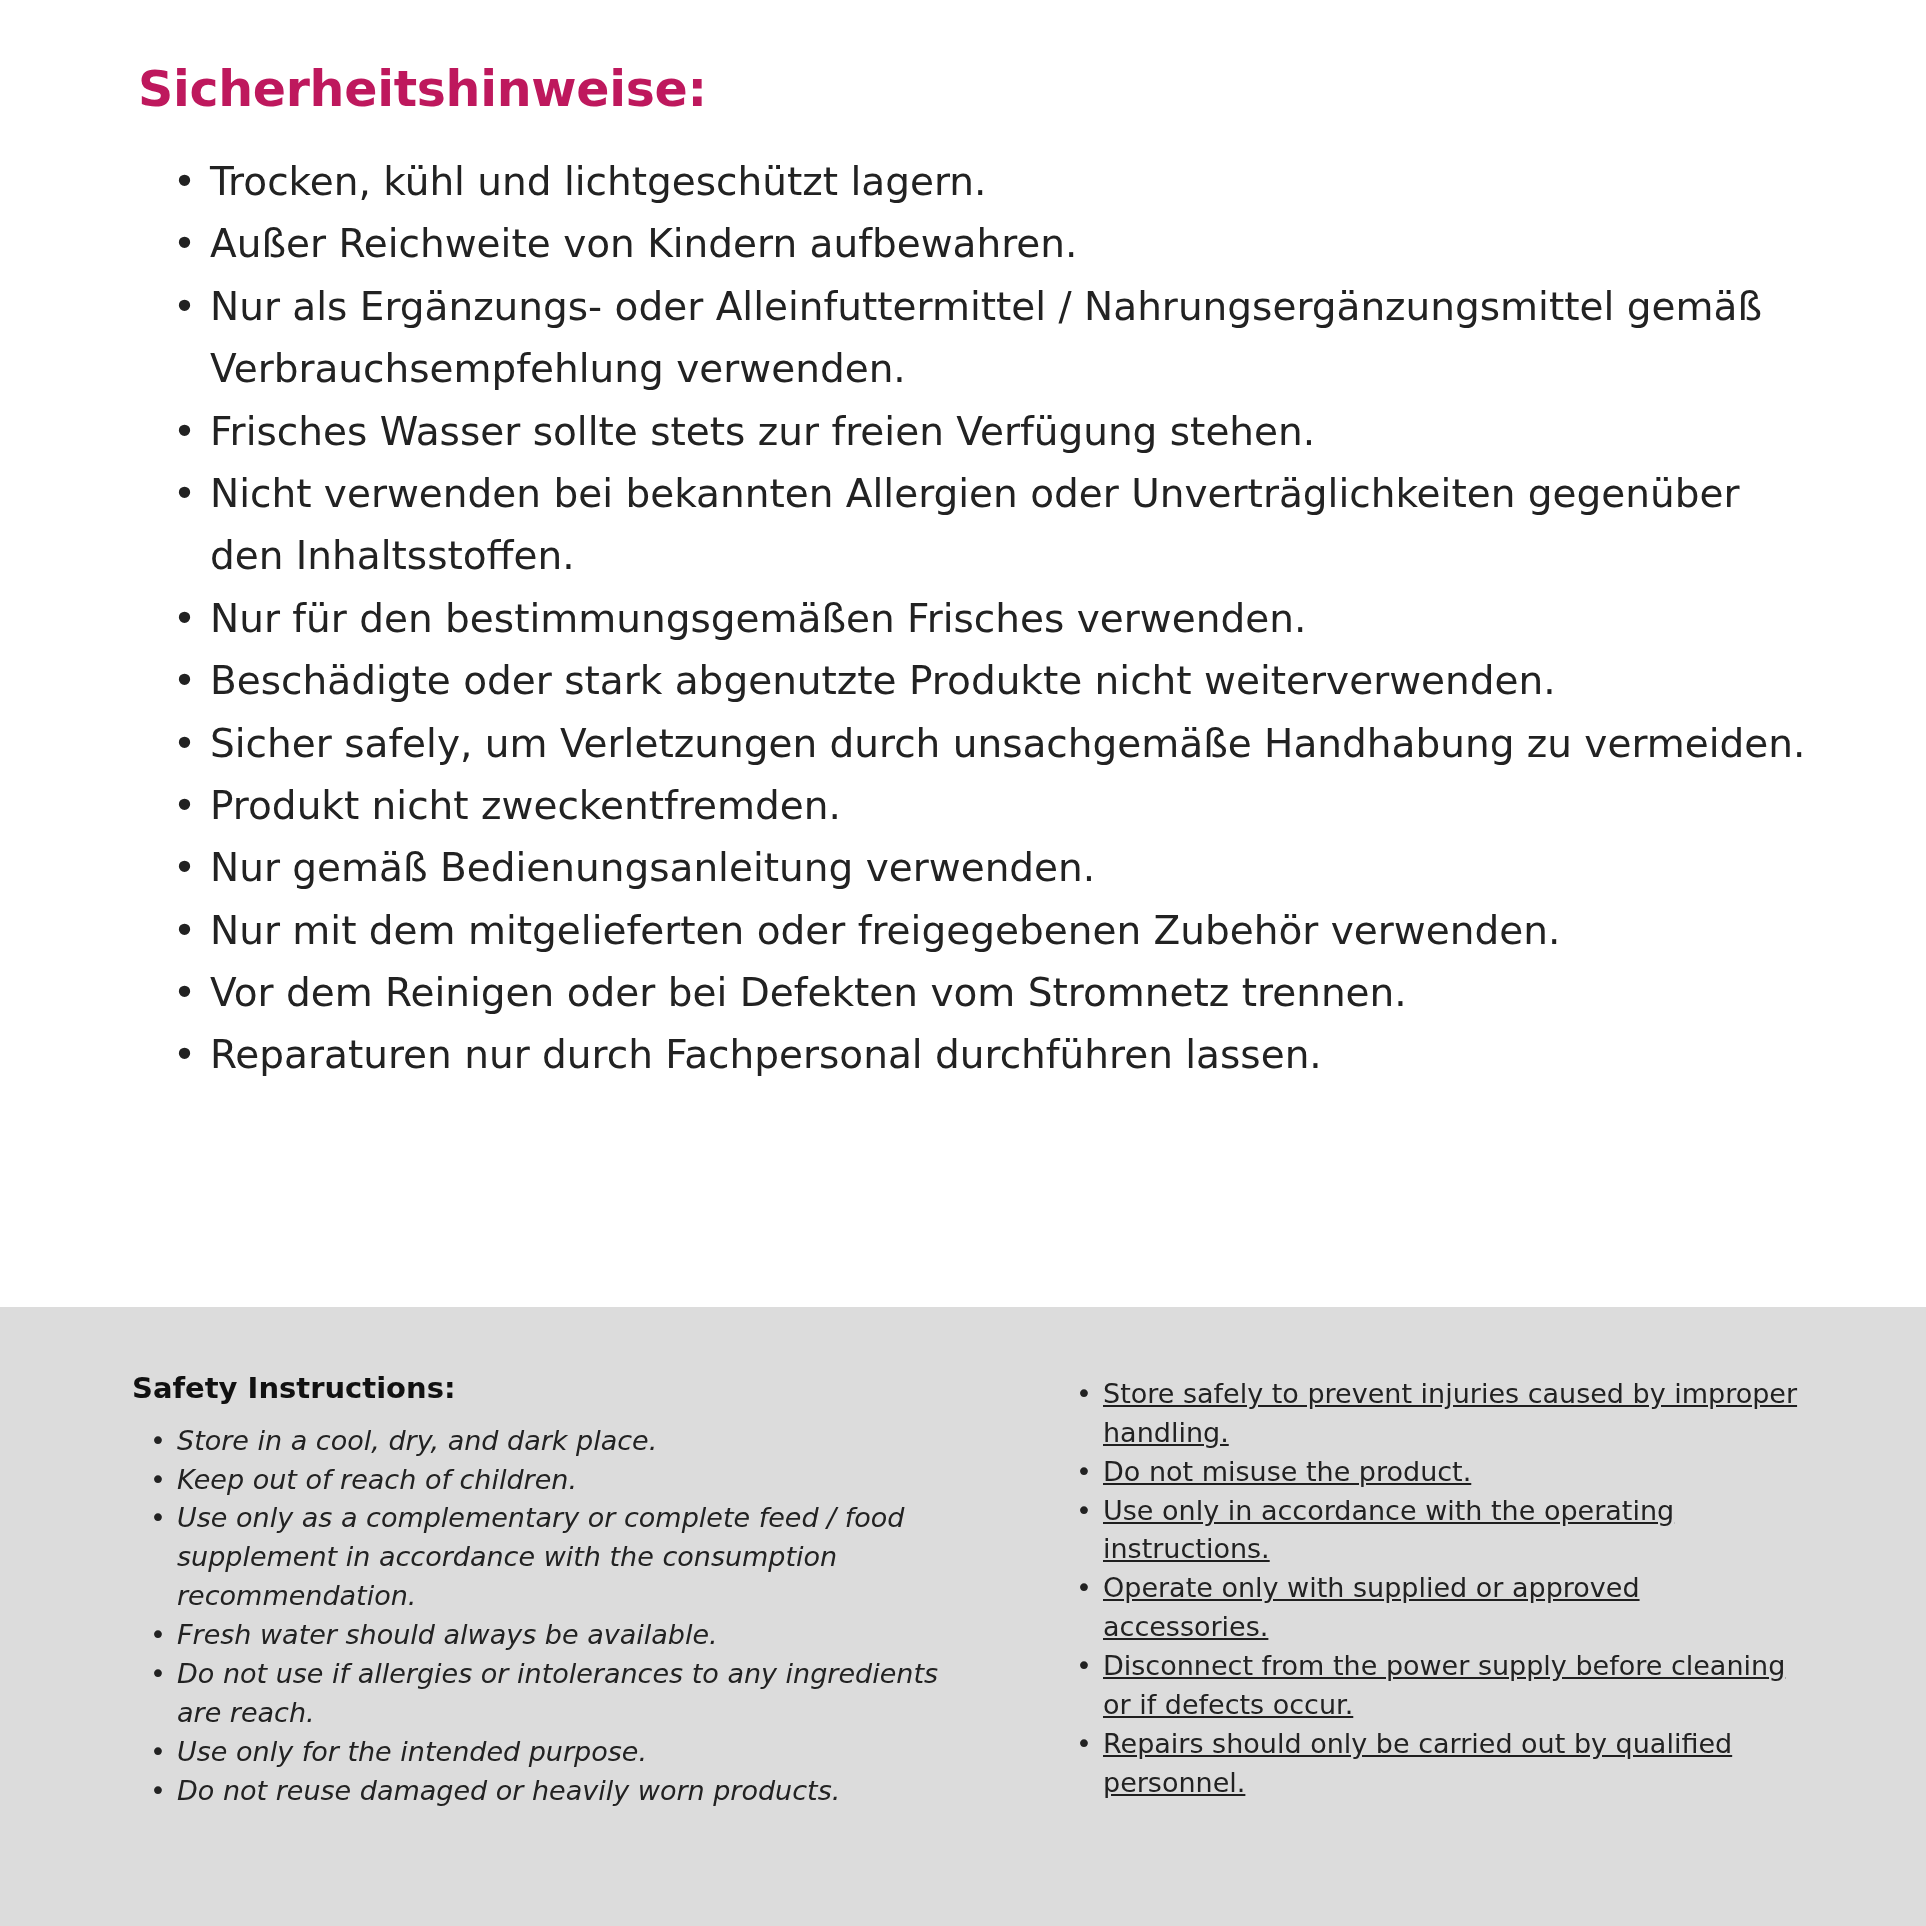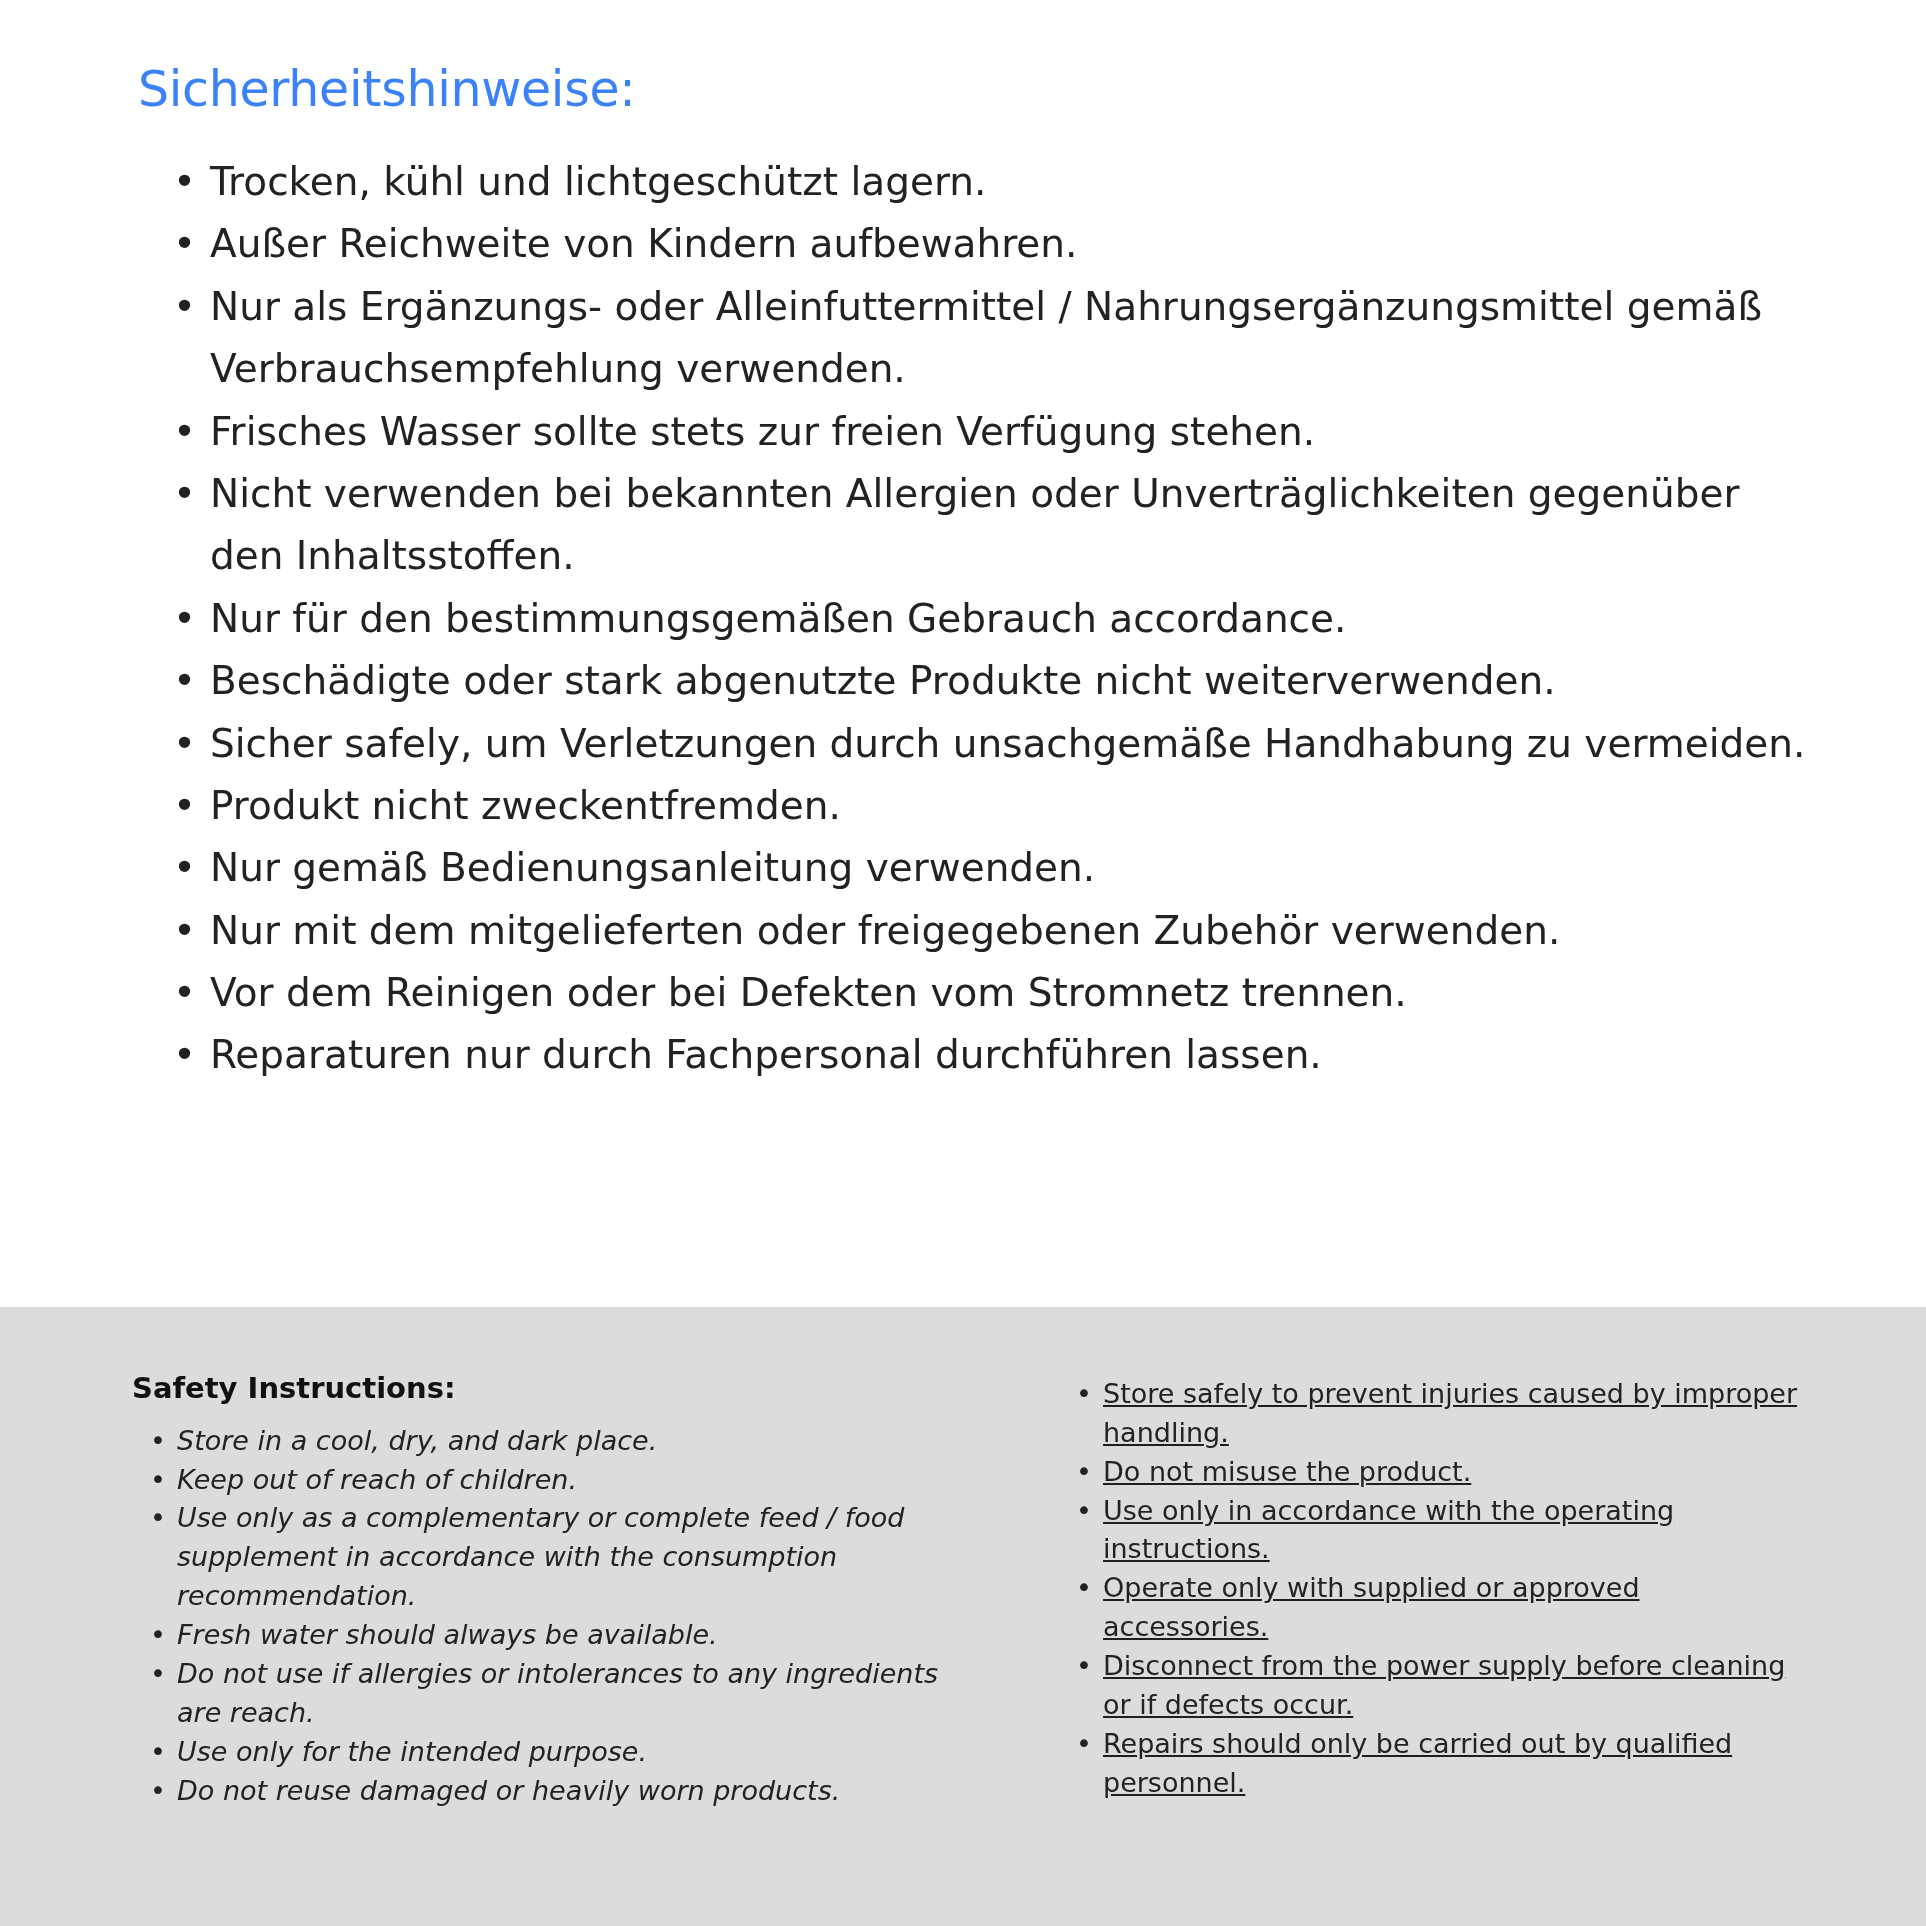--- a/index.html
+++ b/index.html
@@ -16,22 +16,22 @@
   }
 
   
   .section-de {
     box-sizing: border-box;
     height: 1307px;
     padding: 61px 109px 0 138px;
   }
   .title-de {
     font-size: 49px;
-    font-weight: 400;
-    color: #3b82f6;
+    font-weight: 700;
+    color: #be185d;
     margin: 0 0 33px 0;
     letter-spacing: -0.3px;
   }
   ul.bullets {
     list-style: none;
     margin: 0;
     padding: 0;
   }
   .section-de ul.bullets {
     margin-left: 35px;
@@ -91,21 +91,21 @@
 <body>
 
 <div class="section-de">
   <h1 class="title-de">Sicherheitshinweise:</h1>
   <ul class="bullets">
     <li>Trocken, kühl und lichtgeschützt lagern.</li>
     <li>Außer Reichweite von Kindern aufbewahren.</li>
     <li>Nur als Ergänzungs- oder Alleinfuttermittel / Nahrungsergänzungsmittel gemäß Verbrauchsempfehlung verwenden.</li>
     <li>Frisches Wasser sollte stets zur freien Verfügung stehen.</li>
     <li>Nicht verwenden bei bekannten Allergien oder Unverträglichkeiten gegenüber den Inhaltsstoffen.</li>
-    <li>Nur für den bestimmungsgemäßen Gebrauch accordance.</li>
+    <li>Nur für den bestimmungsgemäßen Frisches verwenden.</li>
     <li>Beschädigte oder stark abgenutzte Produkte nicht weiterverwenden.</li>
     <li>Sicher safely, um Verletzungen durch unsachgemäße Handhabung zu vermeiden.</li>
     <li>Produkt nicht zweckentfremden.</li>
     <li>Nur gemäß Bedienungsanleitung verwenden.</li>
     <li>Nur mit dem mitgelieferten oder freigegebenen Zubehör verwenden.</li>
     <li>Vor dem Reinigen oder bei Defekten vom Stromnetz trennen.</li>
     <li>Reparaturen nur durch Fachpersonal durchführen lassen.</li>
   </ul>
 </div>
 

